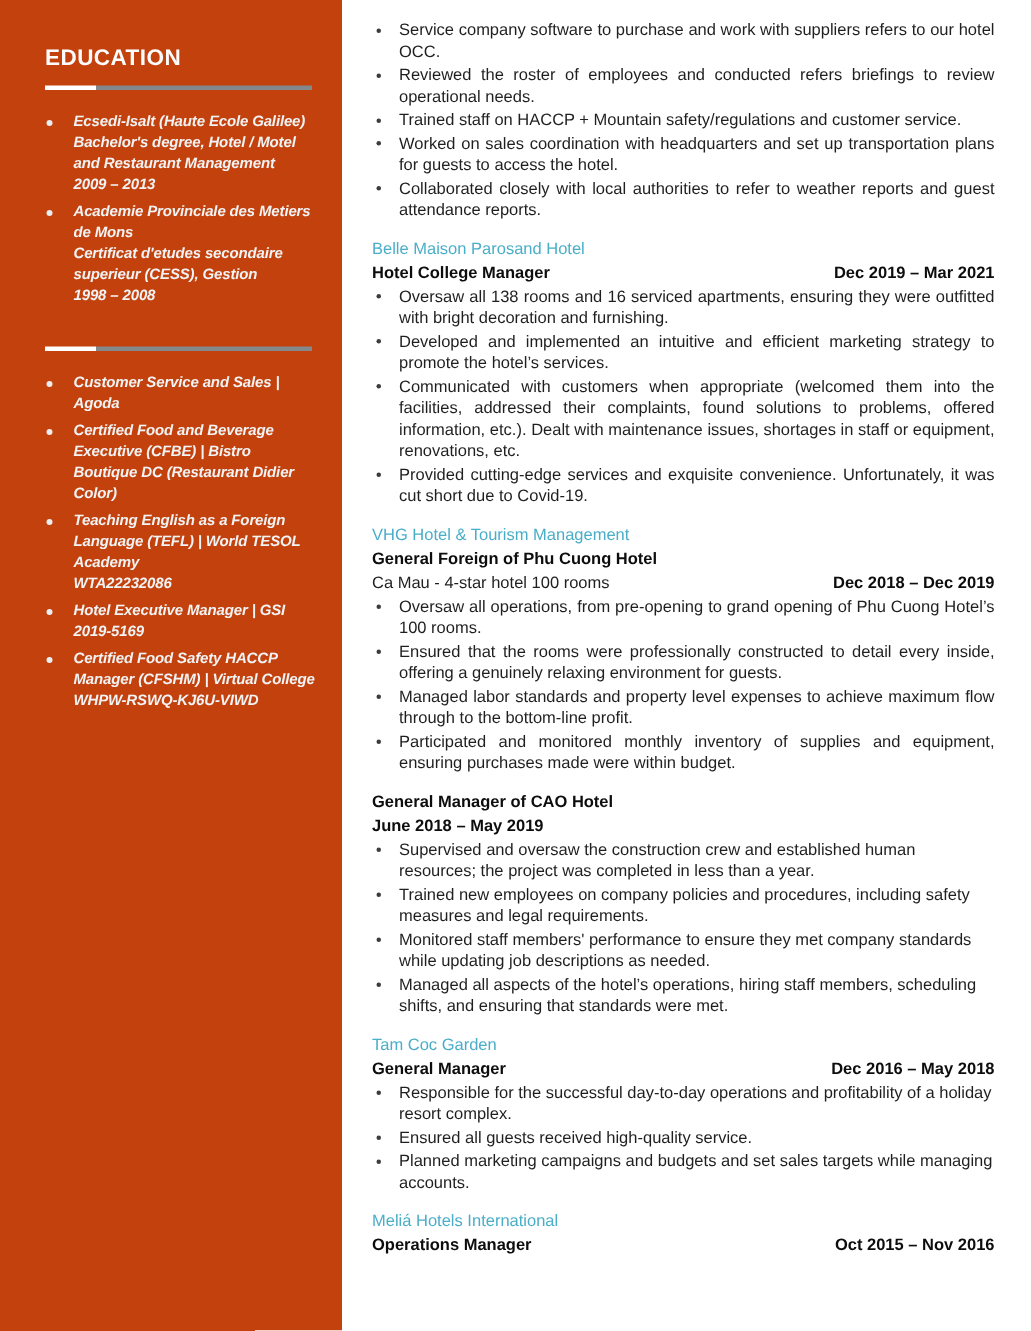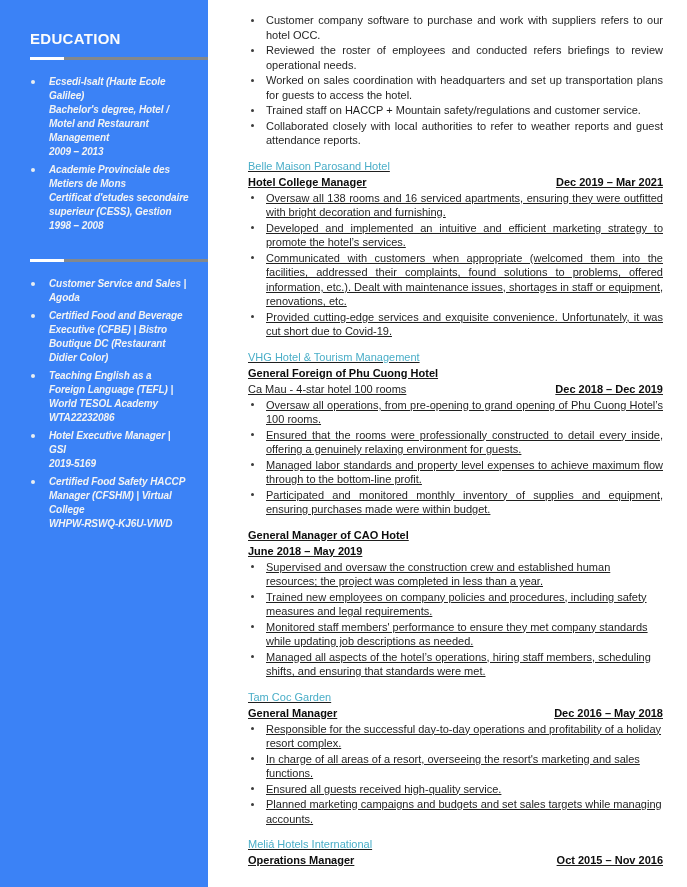--- a/index.html
+++ b/index.html
@@ -3,22 +3,22 @@
 <meta charset="utf-8">
 <style>
   * { margin:0; padding:0; box-sizing:border-box; }
   html,body { background:#ffffff; }
   body {
     width:687px; height:887px; position:relative; overflow:hidden;
     font-family:"Liberation Sans", sans-serif; color:#1f1f1f;
   }
   
   .sidebar {
-    position:absolute; left:0; top:0; width:208px; height:887px;
-    background:#3b82f6; color:#f4f5f6;
+    position:absolute; left:0; top:0; width:228px; height:887px;
+    background:#c2410c; color:#f4f5f6;
     padding:30px 18px 22px 30px;
   }
   .side-heading {
     font-size:15px; font-weight:bold; color:#fcfcfc; letter-spacing:0.3px;
     line-height:18px;
   }
   .rule { display:flex; height:3px; width:178px; margin:9px 0 15px 0; }
   .rule .seg-white { width:34px; background:#ffffff; }
   .rule .seg-gray  { flex:1; background:#83888d; }
   .side-list { list-style:none; margin:12px 0 26px 0;font-style:italic; }
@@ -36,21 +36,21 @@
     margin-left:228px; padding:13px 24px 0 20px;
     font-size:11px; line-height:14.5px; color:#1f1f1f;
   }
   .blist { list-style:none; }
   .blist li { position:relative; padding-left:18px; margin-bottom:1px; }
   .blist li::before {
     content:""; position:absolute; left:3px; top:5.5px;
     width:3px; height:3px; border-radius:50%; background:#3c3c3c;
   }
   .blist.justify li { text-align:justify; }
-  .job { margin-top:11px;text-decoration:underline; }
+  .job { margin-top:11px; }
   .company { color:#4aaec8; line-height:15px; margin-bottom:1px; }
   .hrow { display:flex; justify-content:space-between; line-height:15px; margin-bottom:1px; }
   .title { font-weight:bold; color:#0d0d0d; }
   .dates { font-weight:bold; color:#0d0d0d; white-space:nowrap; }
   .location { color:#1f1f1f; }
 </style>
 </head>
 <body>
 
 <div class="sidebar">
@@ -84,24 +84,24 @@
 2019-5169</li>
         <li>Certified Food Safety HACCP Manager (CFSHM) | Virtual College
 WHPW-RSWQ-KJ6U-VIWD</li>
       </ul>
   </div>
 </div>
 
 <div class="main">
 
   <ul class="blist justify">
-      <li>Customer company software to purchase and work with suppliers refers to our hotel OCC.</li>
+      <li>Service company software to purchase and work with suppliers refers to our hotel OCC.</li>
       <li>Reviewed the roster of employees and conducted refers briefings to review operational needs.</li>
+      <li>Trained staff on HACCP + Mountain safety/regulations and customer service.</li>
       <li>Worked on sales coordination with headquarters and set up transportation plans for guests to access the hotel.</li>
-      <li>Trained staff on HACCP + Mountain safety/regulations and customer service.</li>
       <li>Collaborated closely with local authorities to refer to weather reports and guest attendance reports.</li>
     </ul>
 
   <div class="job">
     <div class="company">Belle Maison Parosand Hotel</div>
     <div class="hrow">
       <span class="title">Hotel College Manager</span>
       <span class="dates">Dec 2019 – Mar 2021</span>
     </div>
     <ul class="blist justify">
@@ -145,21 +145,20 @@
   </div>
 
   <div class="job">
     <div class="company">Tam Coc Garden</div>
     <div class="hrow">
       <span class="title">General Manager</span>
       <span class="dates">Dec 2016 – May 2018</span>
     </div>
     <ul class="blist">
         <li>Responsible for the successful day-to-day operations and profitability of a holiday resort complex.</li>
-        <li>In charge of all areas of a resort, overseeing the resort's marketing and sales functions.</li>
         <li>Ensured all guests received high-quality service.</li>
         <li>Planned marketing campaigns and budgets and set sales targets while managing accounts.</li>
       </ul>
   </div>
 
   <div class="job">
     <div class="company">Meliá Hotels International</div>
     <div class="hrow">
       <span class="title">Operations Manager</span>
       <span class="dates">Oct 2015 – Nov 2016</span>

